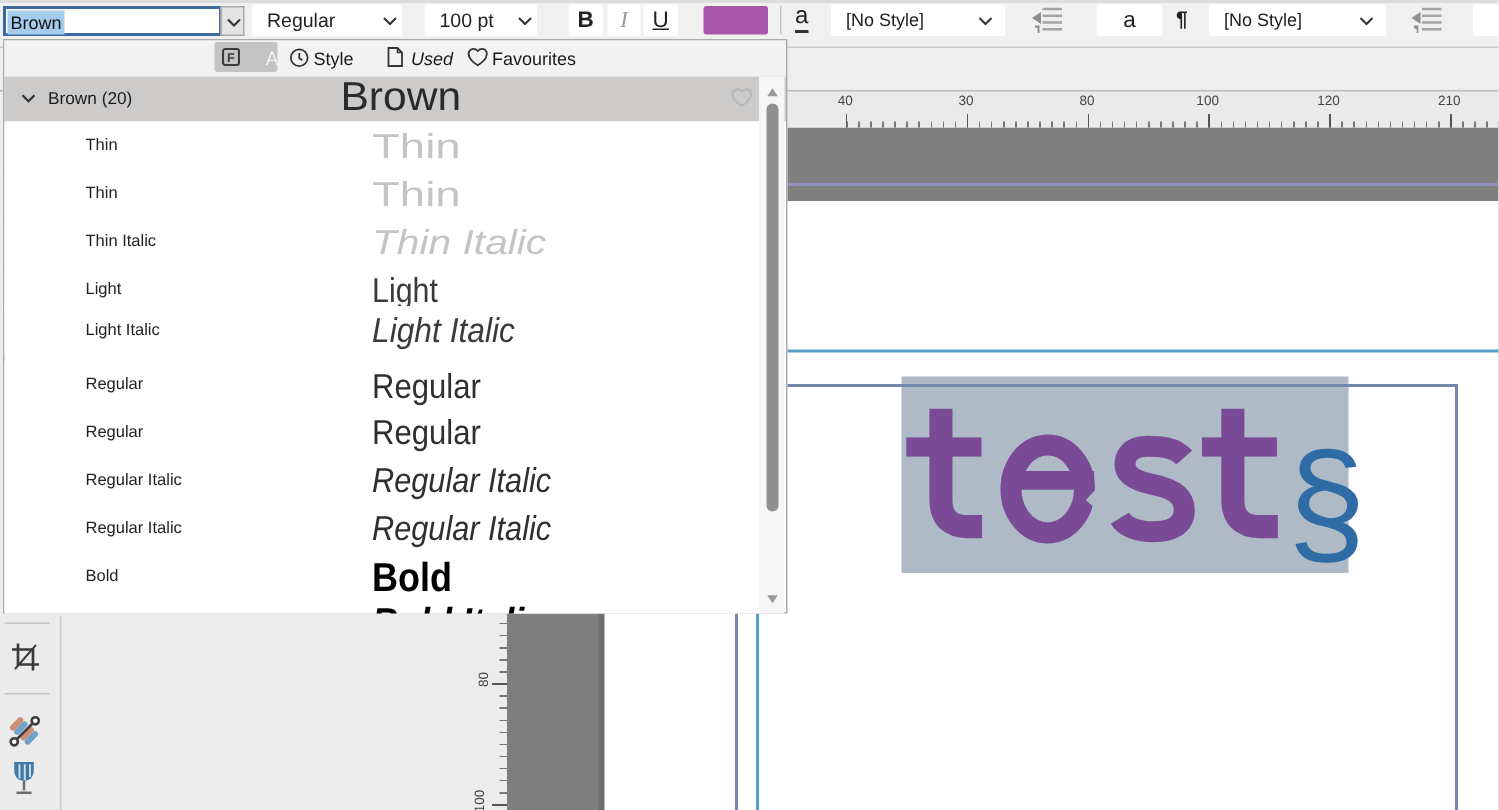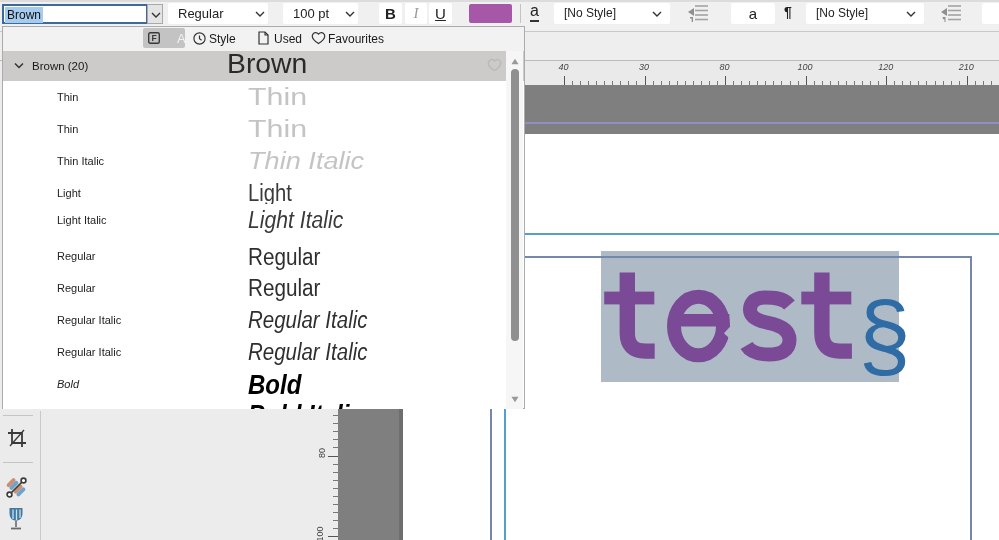--- a/index.html
+++ b/index.html
@@ -14,21 +14,21 @@
   #purpleguide{left:403px;top:122px;width:596px;height:2px;background:#8f8fc0;}
   
   #hruler{left:338px;top:61px;width:661px;height:24px;background:#eaeaea;
     background-image:
       repeating-linear-gradient(90deg,#555 0 1px,transparent 1px 80.55px),
       repeating-linear-gradient(90deg,#777 0 1px,transparent 1px 8.055px);
     background-size:100% 9px,100% 4px;
     background-position:225.5px 100%,225.5px 100%;
     background-repeat:no-repeat,no-repeat;
     border-bottom:0;}
-  .hnum{position:absolute;top:1px;font-size:9px;color:#444;transform:translateX(-50%);font-style:italic;}
+  .hnum{position:absolute;top:1px;font-size:9px;color:#444;transform:translateX(-50%);}
   #vruler{left:300px;top:85px;width:38px;height:455px;
     background-image:
       repeating-linear-gradient(180deg,#555 0 1px,transparent 1px 80.55px),
       repeating-linear-gradient(180deg,#777 0 1px,transparent 1px 8.055px);
     background-size:10px 100%,5px 100%;
     background-position:100% 289.5px,100% 289.5px;
     background-repeat:no-repeat,no-repeat;}
   .vnum{position:absolute;right:11px;font-size:9px;color:#444;transform:rotate(-90deg);}
   
   .cyan{background:#55a0c8;}
@@ -230,21 +230,21 @@
       </div>
       <svg style="position:absolute;left:190px;top:5px;" width="13" height="13" viewBox="0 0 13 13">
         <circle cx="6.5" cy="6.5" r="5.6" fill="none" stroke="#333" stroke-width="1.2"></circle>
         <path d="M6.5 3.4 V6.8 L8.6 8.2" fill="none" stroke="#333" stroke-width="1.2"></path>
       </svg>
       <span class="tabtxt" style="left:206px;">Style</span>
       <svg style="position:absolute;left:255px;top:4px;" width="11" height="14" viewBox="0 0 11 14">
         <path d="M1 1 H7 L10 4 V13 H1 Z" fill="none" stroke="#333" stroke-width="1.2"></path>
         <path d="M7 1 V4 H10" fill="none" stroke="#333" stroke-width="1.1"></path>
       </svg>
-      <span class="tabtxt" style="left:271px;">Used</span>
+      <span class="tabtxt" style="left:271px;font-style:italic;">Used</span>
       <svg style="position:absolute;left:308px;top:4px;" width="15" height="14" viewBox="0 0 15 14">
         <path d="M7.5 12.5 C-4 5.5 3.5 -1.5 7.5 3 C11.5 -1.5 19 5.5 7.5 12.5 Z" fill="none" stroke="#333" stroke-width="1.2"></path>
       </svg>
       <span class="tabtxt" style="left:325px;">Favourites</span>
     </div>
     <div id="phead">
       <svg style="position:absolute;left:11px;top:11px;" width="10" height="7" viewBox="0 0 10 7">
         <path d="M1 1.5 L5 5.5 L9 1.5" stroke="#333" stroke-width="1.5" fill="none"></path>
       </svg>
       <span style="position:absolute;left:29px;top:9px;font-size:11.5px;color:#1a1a1a;">Brown (20)</span>
@@ -284,21 +284,21 @@
         <span class="fprev" style="top:5px;transform:scaleX(0.9);">Regular</span>
       </div>
       <div class="frow" style="top:277.3px;">
         <span class="flabel">Regular Italic</span>
         <span class="fprev ital" style="top:5px;transform:scaleX(0.89);">Regular Italic</span>
       </div>
       <div class="frow" style="top:309.2px;">
         <span class="flabel">Regular Italic</span>
         <span class="fprev ital" style="top:5px;transform:scaleX(0.89);">Regular Italic</span>
       </div>
-      <div class="frow" style="top:341.1px;font-style:italic;">
+      <div class="frow" style="top:341.1px;">
         <span class="flabel">Bold</span>
         <span class="fprev bold" style="top:6px;transform:scaleX(0.89);">Bold</span>
       </div>
       <div class="frow" style="top:373px;height:9px;overflow:hidden;">
         <span class="fprev bold ital" style="top:4px;transform:scaleX(0.89);">Bold Italic</span>
       </div>
     </div>
     <div id="pscroll">
       <svg style="position:absolute;left:4.5px;top:7px;" width="8" height="7" viewBox="0 0 9 7">
         <path d="M4.5 0.5 L8.5 6.5 H0.5 Z" fill="#999"></path>

